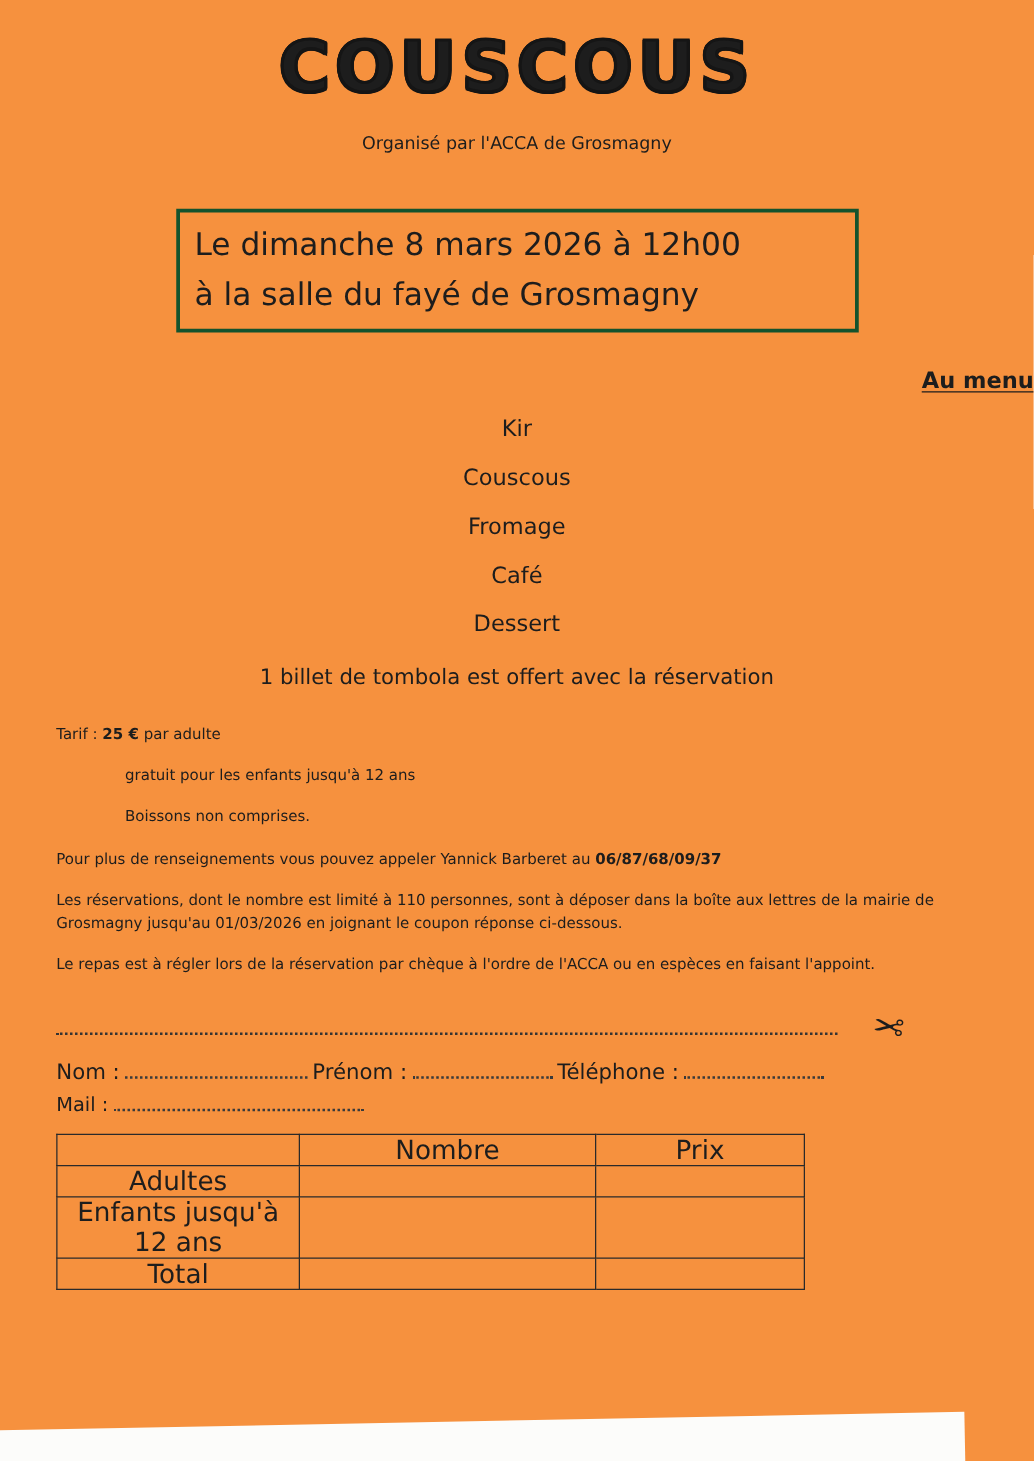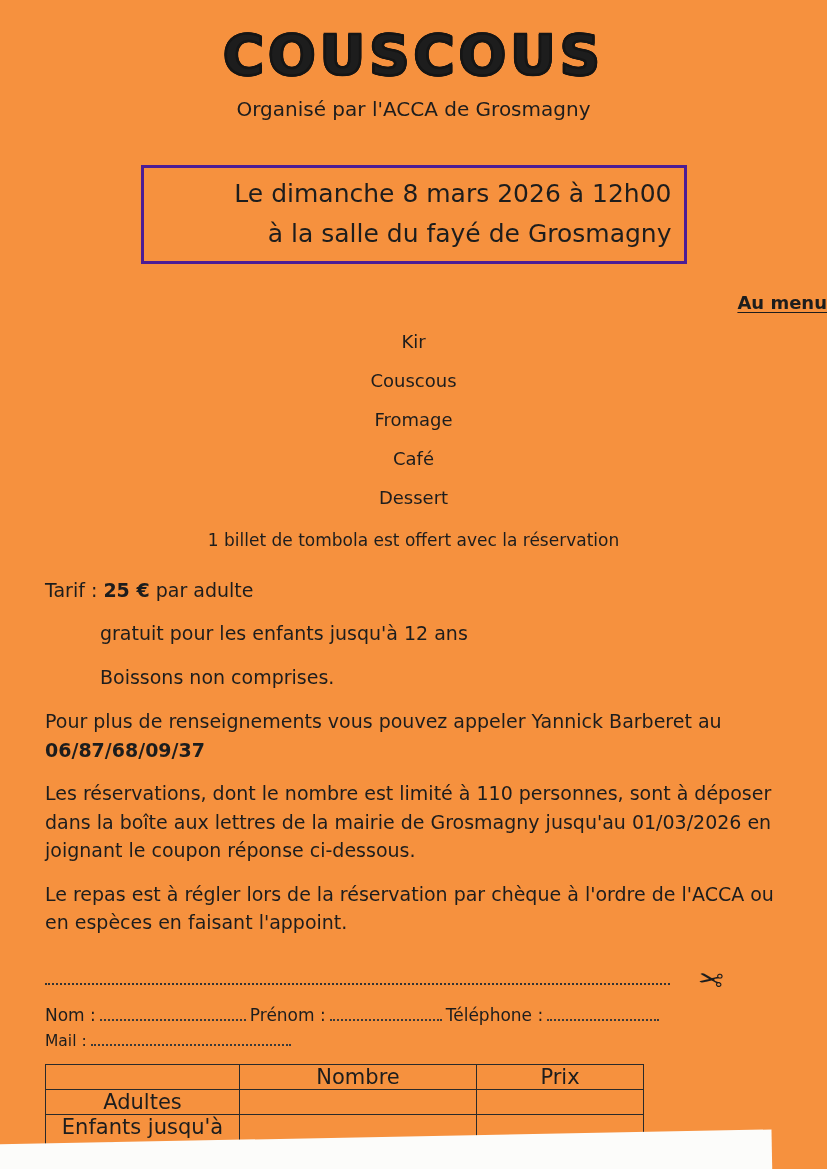--- a/index.html
+++ b/index.html
@@ -36,30 +36,30 @@
     letter-spacing: 4px;
     line-height: 1.05;
     -webkit-text-stroke: 2.4px #151515;
     text-shadow:
       1.4px 0 #151515, -1.4px 0 #151515,
       0 1.4px #151515, 0 -1.4px #151515,
       1px 1px #151515, -1px -1px #151515,
       1px -1px #151515, -1px 1px #151515;
   }
   .subtitle {
-    margin-top: 12px;
-    text-align: center;
-    font-size: 20px;
+    margin-top: 22px;
+    text-align: center;
+    font-size: 14px;
   }
   .event-box {
     width: 516px;
     margin: 44px auto 0;
-    border: 3px solid #4c1d95;
+    border: 3px solid #14532d;
     padding: 6px 12px;
-    text-align: right;
+    text-align: left;
     font-size: 25px;
     line-height: 1.62;
   }
   .menu-heading {
     margin-top: 28px;
     text-align: right;
     font-size: 18px;
     font-weight: bold;
     text-decoration: underline;
     text-underline-offset: 3px;
@@ -68,21 +68,21 @@
     margin-top: 18px;
     text-align: center;
     font-size: 18px;
   }
   .tombola {
     margin-top: 22px;
     text-align: center;
     font-size: 17px;
   }
   .body-text {
-    font-size: 19px;
+    font-size: 12px;
     line-height: 1.5;
   }
   .tarif-line   { margin: 26px 45px 0 45px; }
   .tarif-price  { font-weight: bold; }
   .indent-line  { margin: 15px 45px 0 100px; }
   .contact-line { margin: 16px 45px 0 45px; }
   .phone        { font-weight: bold; }
   .para         { margin: 15px 45px 0 45px; }
 
   .cut-line {

